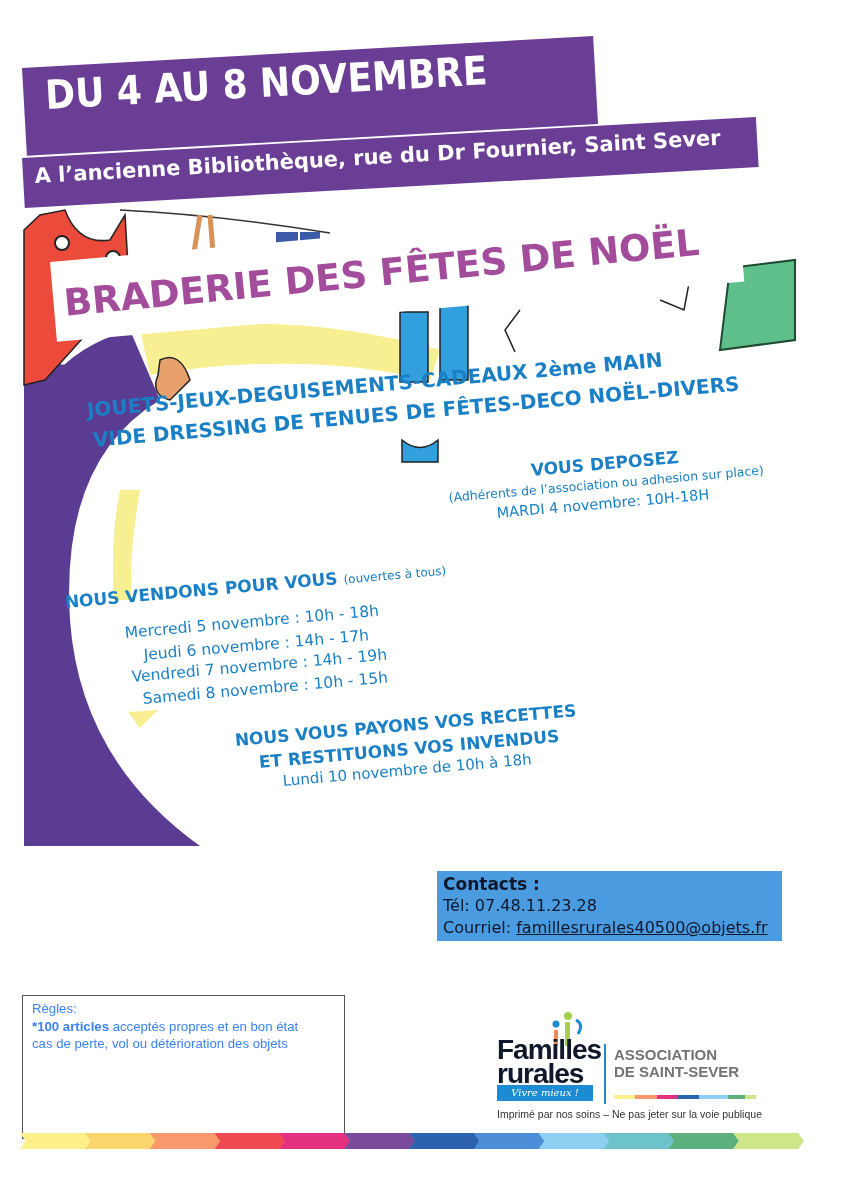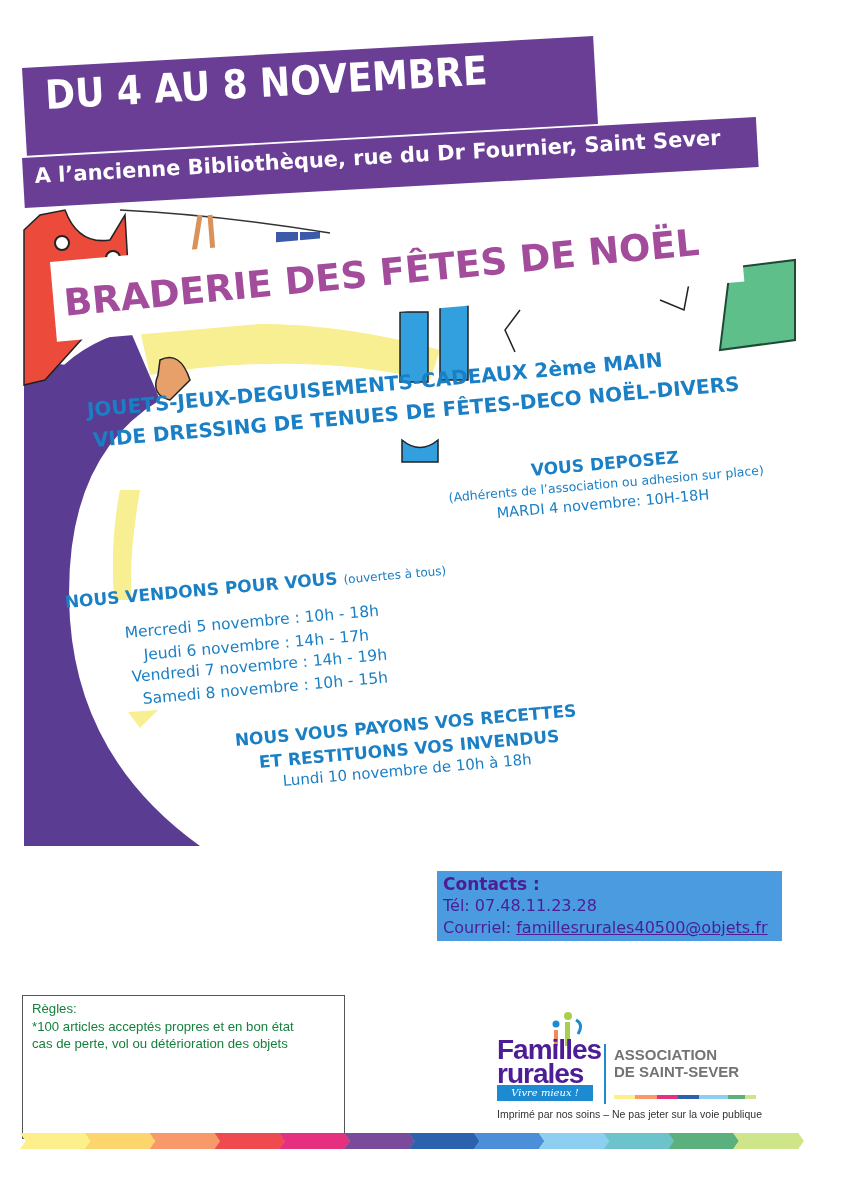--- a/index.html
+++ b/index.html
@@ -56,36 +56,36 @@
   .vendons-note { font-size: 12px; font-weight: normal; }
   .vendons-row { font-size: 15.5px; transform: rotate(-5deg); }
 
   .payons-1 { left: 234px; top: 730px; font-size: 17px; font-weight: bold; transform: rotate(-5deg); }
   .payons-2 { left: 258px; top: 752px; font-size: 17px; font-weight: bold; transform: rotate(-5deg); }
   .payons-3 { left: 282px; top: 772px; font-size: 15px; transform: rotate(-5deg); }
 
   
   .contacts {
     position: absolute; left: 437px; top: 871px; width: 345px; height: 70px;
-    background: #4a9be0; color: #4c1d95; padding: 2px 6px; box-sizing: border-box;
+    background: #4a9be0; color: #0f172a; padding: 2px 6px; box-sizing: border-box;
     font-size: 16px; line-height: 22px;
   }
   .contacts .ctitle { font-weight: bold; font-size: 17px; }
   .contacts .mail { text-decoration: underline; }
 
   
   .rules {
     position: absolute; left: 22px; top: 995px; width: 323px; height: 144px;
     border: 1.5px solid #555; box-sizing: border-box; padding: 4px 9px;
-    font-family: "Liberation Sans", sans-serif; font-size: 13.2px; line-height: 17.5px; color: #15803d;
-  }
-  .rules b { font-weight: normal; margin-top: 12px; }
-
-  
-  .logo-fam { position:absolute; left: 497px; top: 1038px; color: #4c1d95; font-family: "Liberation Sans", sans-serif; font-weight: bold; font-size: 28px; line-height: 24px; letter-spacing: -1px; }
+    font-family: "Liberation Sans", sans-serif; font-size: 13.2px; line-height: 17.5px; color: #3b82f6;
+  }
+  .rules b { font-weight: bold; margin-top: 12px; }
+
+  
+  .logo-fam { position:absolute; left: 497px; top: 1038px; color: #0f172a; font-family: "Liberation Sans", sans-serif; font-weight: bold; font-size: 28px; line-height: 24px; letter-spacing: -1px; }
   .logo-tag { position:absolute; left: 497px; top: 1085px; width: 96px; height: 16px; background: #1d8bd1; color: #fff; font-family: "DejaVu Serif", serif; font-style: italic; font-size: 10px; text-align:center; line-height: 16px; }
   .logo-sep { position:absolute; left: 604px; top: 1044px; width: 1.5px; height: 60px; background: #1d8bd1; }
   .assoc { position:absolute; left: 614px; top: 1046px; color: #737373; font-family: "Liberation Sans", sans-serif; font-weight: bold; font-size: 15px; line-height: 17px; }
   .assoc-stripe { position:absolute; left: 614px; top: 1095px; width: 142px; height: 4px; }
   .printed { position:absolute; left: 497px; top: 1108px; font-family: "Liberation Sans", sans-serif; font-size: 10.5px; color: #333; }
 
   
   .rainbow { position:absolute; left: 20px; top: 1133px; width: 778px; height: 16px; display:flex; }
   .rainbow span { flex: 1; height: 16px; clip-path: polygon(0 0, 92% 0, 100% 50%, 92% 100%, 0 100%, 8% 50%); margin-right: -6px; }
 </style>

